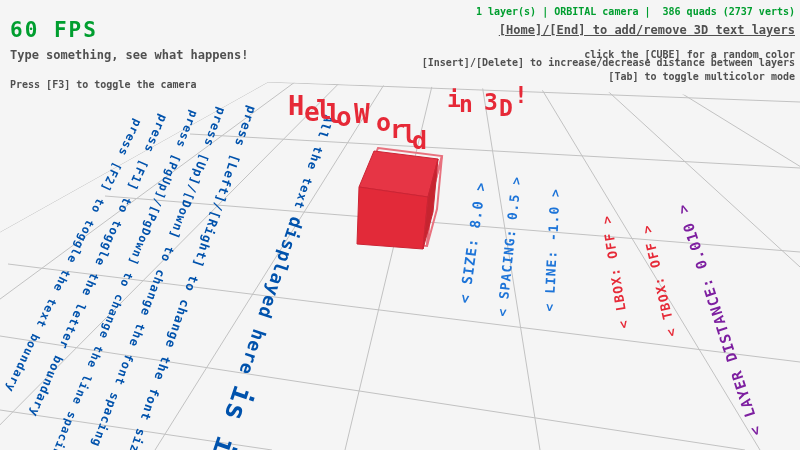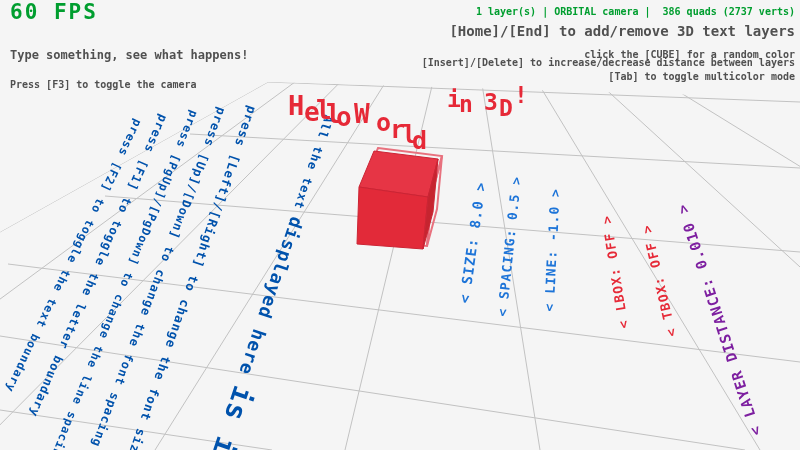--- a/index.html
+++ b/index.html
@@ -4,27 +4,27 @@
 <style>
   html,body{margin:0;padding:0;background:#ddd;}
   .viewport{
     position:relative;width:800px;height:450px;overflow:hidden;
     background:#f5f5f5;font-family:"DejaVu Sans Mono",monospace;
     -webkit-user-select:none;user-select:none;
   }
   svg{position:absolute;left:0;top:0;}
   
   .hud{position:absolute;font-weight:bold;letter-spacing:0px;white-space:pre;}
-  .fps{left:10px;top:0;font-size:21px;letter-spacing:2px;}
+  .fps{left:10px;top:18px;font-size:21px;letter-spacing:2px;}
   .hint-l1{left:10px;top:31px;font-size:10px;}
   .hint-l2{left:10px;top:48px;font-size:12px;}
   .hint-l3{left:10px;top:79px;font-size:10px;}
   .hud-right{right:5px;text-align:right;}
   .stat-green{top:6px;font-size:10px;}
-  .hint-r1{top:23px;font-size:14px;}
+  .hint-r1{top:23px;font-size:12px;text-decoration:underline;}
   .hint-r2{top:57px;font-size:10px;}
   .hint-r3{top:49px;font-size:10px;}
   .hint-r4{top:71px;font-size:10px;margin-left:20px;}
   
   .floor-text{
     position:absolute;white-space:nowrap;font-weight:bold;
     transform-origin:0 50%;letter-spacing:1px;line-height:1;
   }
   .fh1{left:138px;top:114px;transform:rotate(115.5deg);font-size:11.5px;}
   .fh2{left:164px;top:109px;transform:rotate(113.5deg);font-size:12px;}

